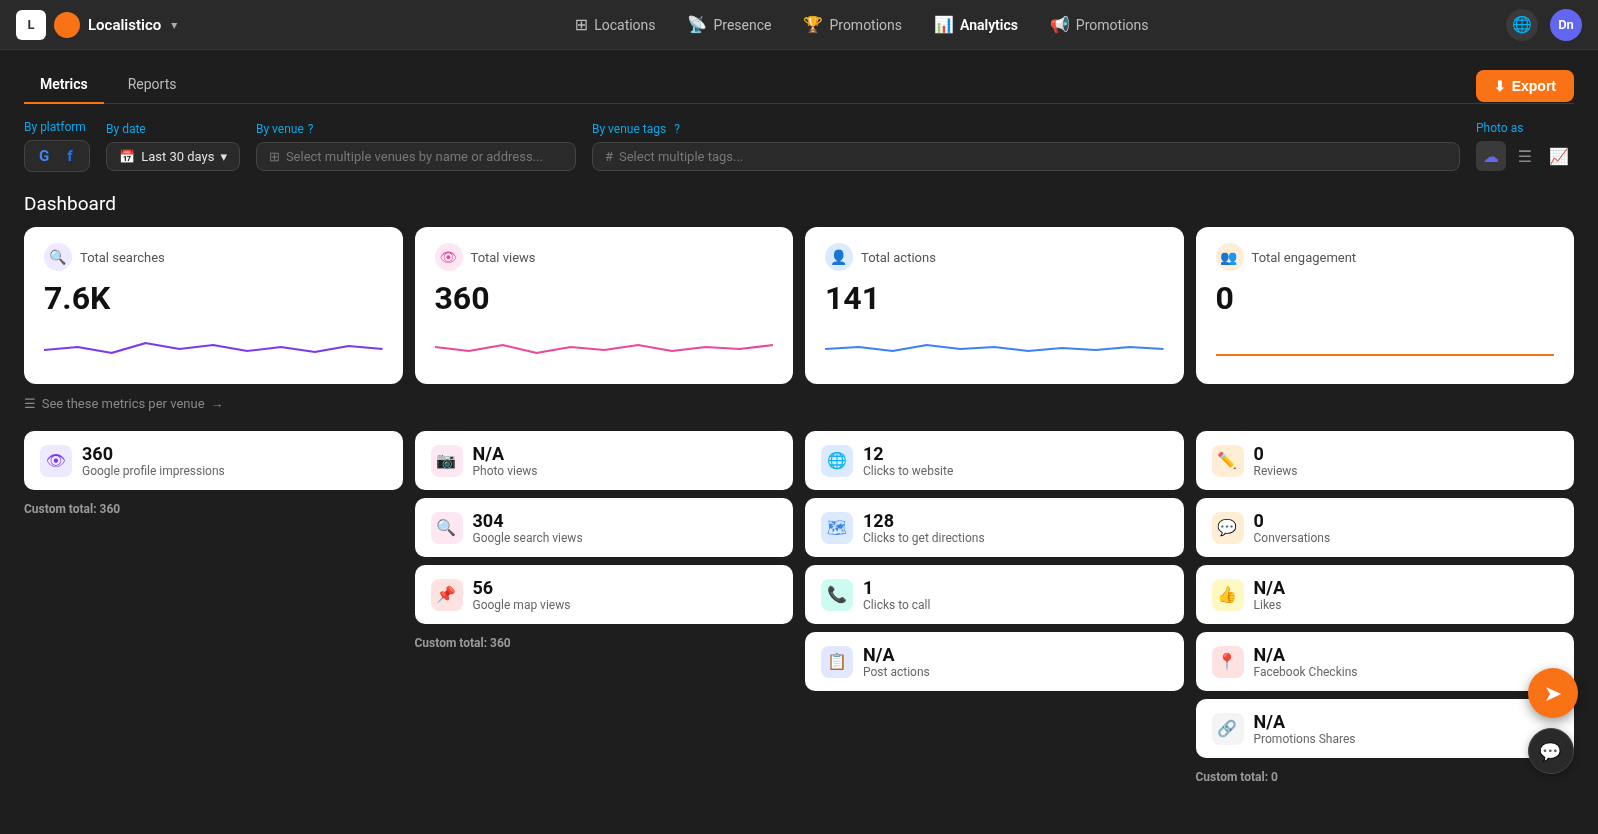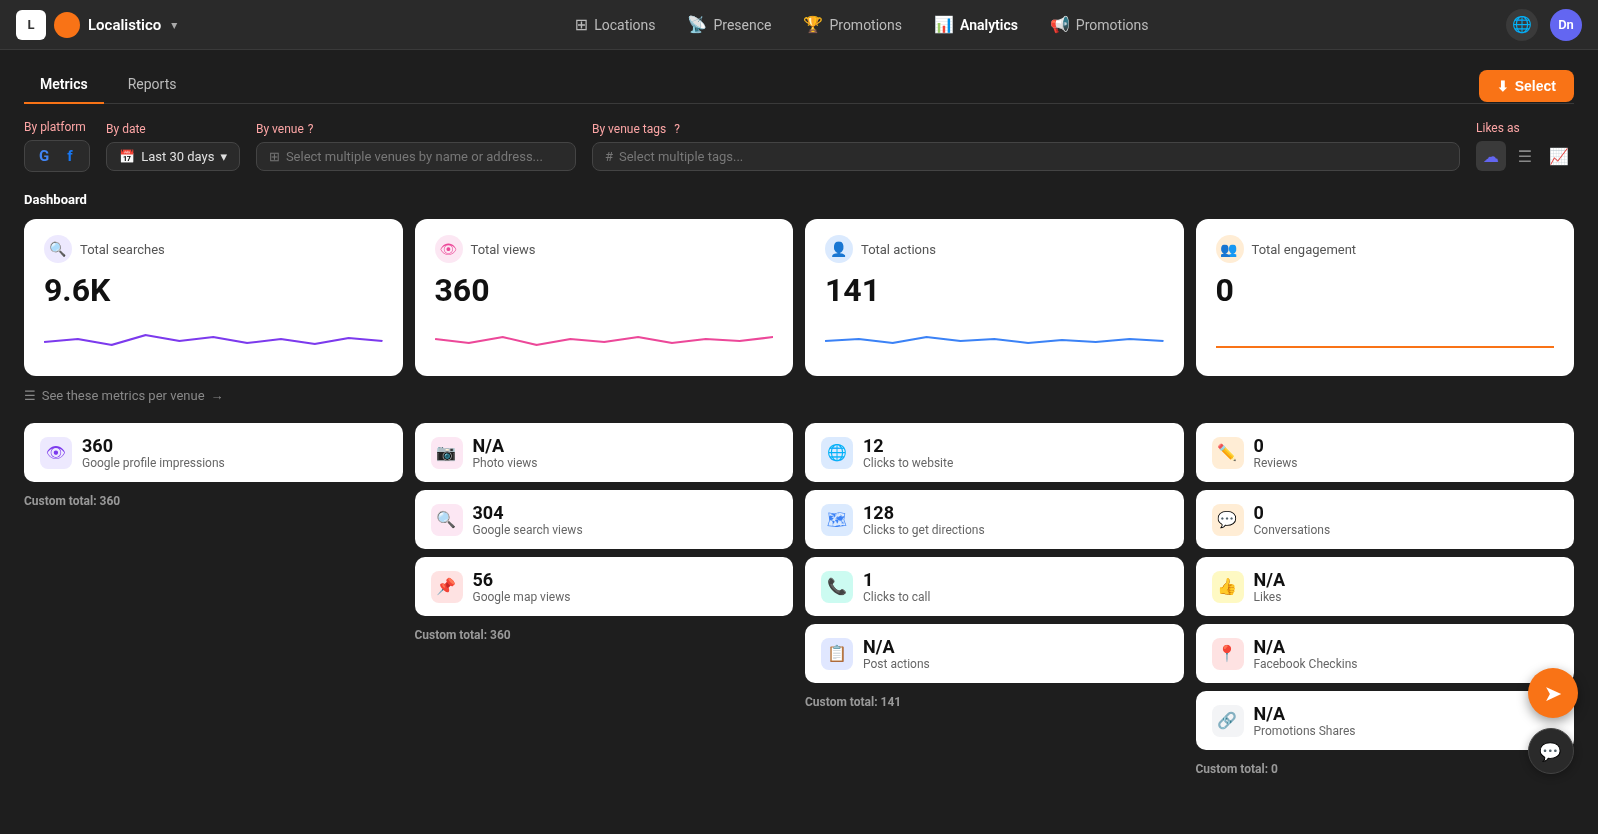--- a/index.html
+++ b/index.html
@@ -140,21 +140,21 @@
       margin-bottom: 20px;
       flex-wrap: wrap;
     }
     .filter-group {
       display: flex;
       flex-direction: column;
       gap: 6px;
     }
     .filter-label {
       font-size: 12px;
-      color: #fca5a5;
+      color: #0ea5e9;
       display: flex;
       align-items: center;
       gap: 4px;
     }
     .platform-btns {
       display: flex;
       align-items: center;
       gap: 4px;
       background: #2a2a2a;
       border: 1px solid #444;
@@ -222,22 +222,22 @@
       cursor: pointer;
       color: #888;
       font-size: 16px;
     }
     .view-btn.active {
       background: #3a3a3a;
       color: #6366f1;
     }
     
     .section-title {
-      font-size: 13px;
-      font-weight: 700;
+      font-size: 19px;
+      font-weight: 400;
       color: #fff;
       margin-bottom: 12px;
     }
     .metrics-grid {
       display: grid;
       grid-template-columns: repeat(4, 1fr);
       gap: 12px;
       margin-bottom: 12px;
     }
     .metric-card {
@@ -422,21 +422,21 @@
   </div>
 </nav>
 
 <div class="content">
 
   <div class="tabs">
     <div class="tab active">Metrics</div>
     <div class="tab">Reports</div>
     <button class="export-btn">
       <span>⬇</span>
-      <span>Select</span>
+      <span>Export</span>
     </button>
   </div>
 
   <div class="filters">
     <div class="filter-group">
       <span class="filter-label">By platform</span>
       <div class="platform-btns">
         <div class="platform-icon" style="color:#4285f4; font-weight:700; font-size:15px;">G</div>
         <div class="platform-icon" style="color:#1877f2; font-weight:700; font-size:15px;">f</div>
       </div>
@@ -467,38 +467,38 @@
         <span class="filter-label">By venue tags</span>
         <span class="filter-label help-icon">?</span>
       </div>
       <div class="tags-filter">
         <span>#</span>
         <span>Select multiple tags...</span>
       </div>
     </div>
 
     <div class="view-as">
-      <span class="filter-label">Likes as</span>
+      <span class="filter-label">Photo as</span>
       <div class="view-btns">
         <div class="view-btn active">☁</div>
         <div class="view-btn">☰</div>
         <div class="view-btn">📈</div>
       </div>
     </div>
   </div>
 
   <div class="section-title">Dashboard</div>
   <div class="metrics-grid">
 
     <div class="metric-card">
       <div class="metric-card-header">
         <div class="metric-icon purple">🔍</div>
         <span class="metric-title">Total searches</span>
       </div>
-      <div class="metric-value">9.6K</div>
+      <div class="metric-value">7.6K</div>
       <svg class="sparkline" viewBox="0 0 200 40" preserveAspectRatio="none">
         <polyline points="0,25 20,22 40,28 60,18 80,24 100,20 120,26 140,22 160,27 180,21 200,24" fill="none" stroke="#7c3aed" stroke-width="2"></polyline>
       </svg>
     </div>
 
     <div class="metric-card">
       <div class="metric-card-header">
         <div class="metric-icon pink">👁</div>
         <span class="metric-title">Total views</span>
       </div>
@@ -604,24 +604,20 @@
           <div class="cmi-label">Clicks to call</div>
         </div>
       </div>
       <div class="custom-metric-card">
         <div class="custom-metric-icon indigo">📋</div>
         <div>
           <div class="cmi-value">N/A</div>
           <div class="cmi-label">Post actions</div>
         </div>
       </div>
-      <div class="custom-total">
-        <span>Custom total:</span>
-        <span>141</span>
-      </div>
     </div>
 
     <div class="custom-col">
       <div class="custom-metric-card">
         <div class="custom-metric-icon orange">✏️</div>
         <div>
           <div class="cmi-value">0</div>
           <div class="cmi-label">Reviews</div>
         </div>
       </div>

